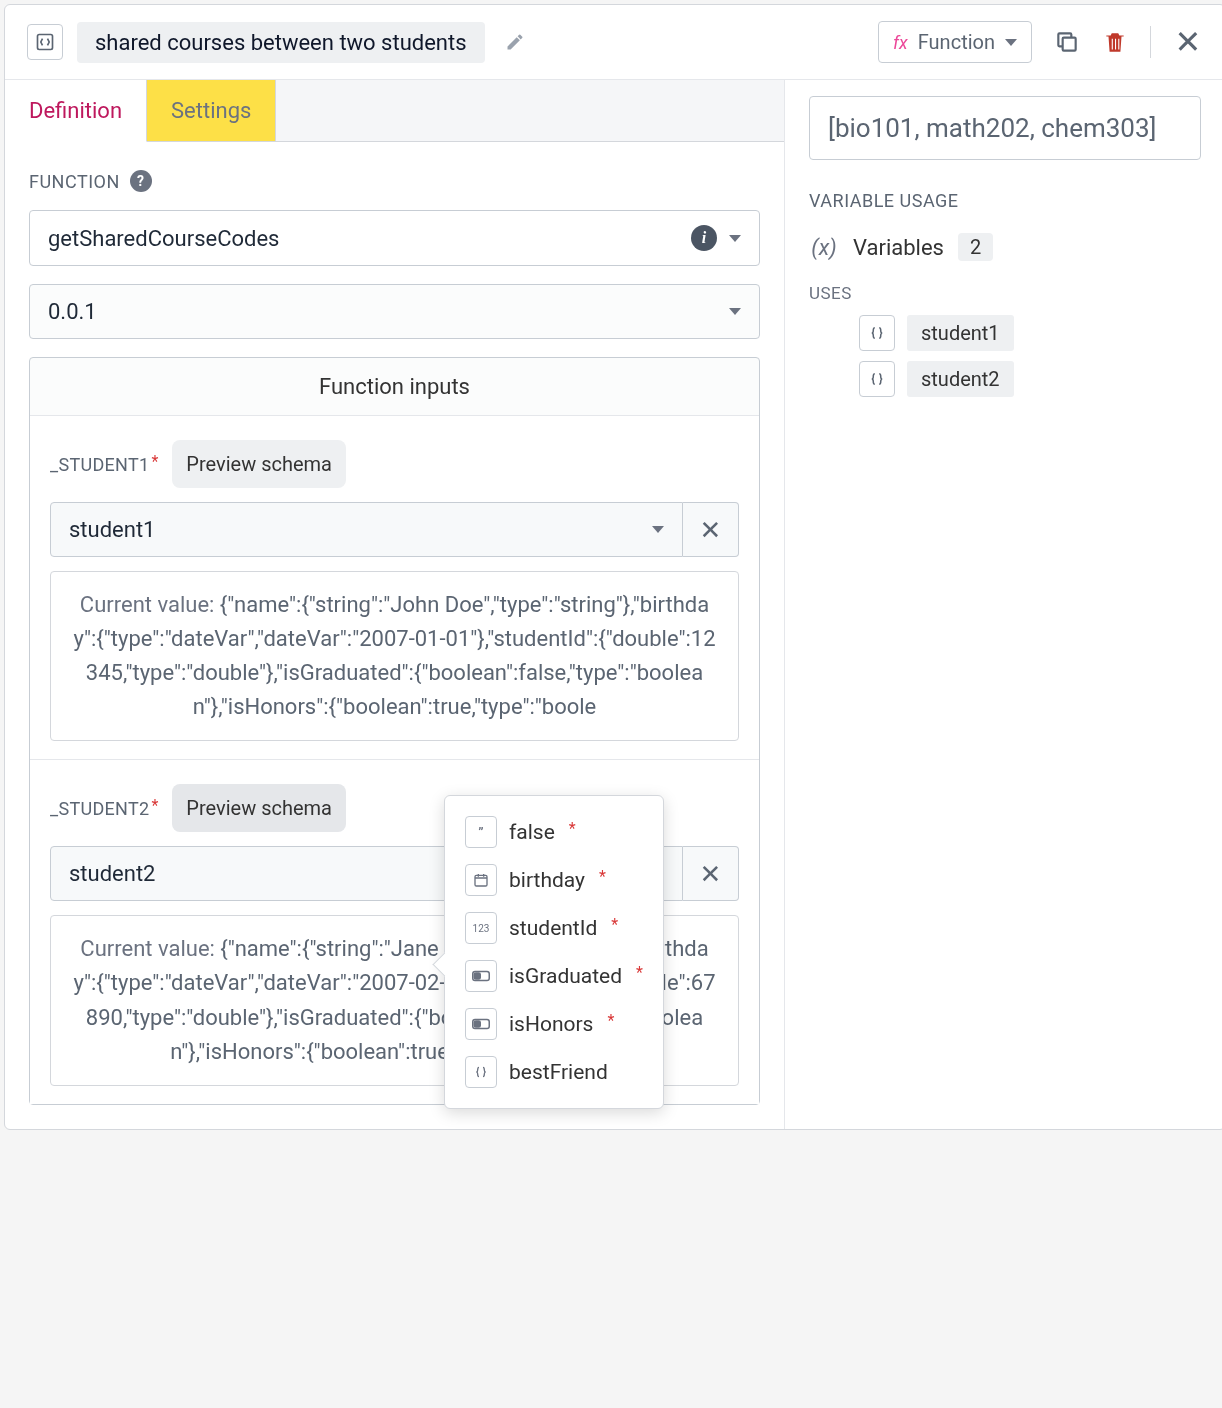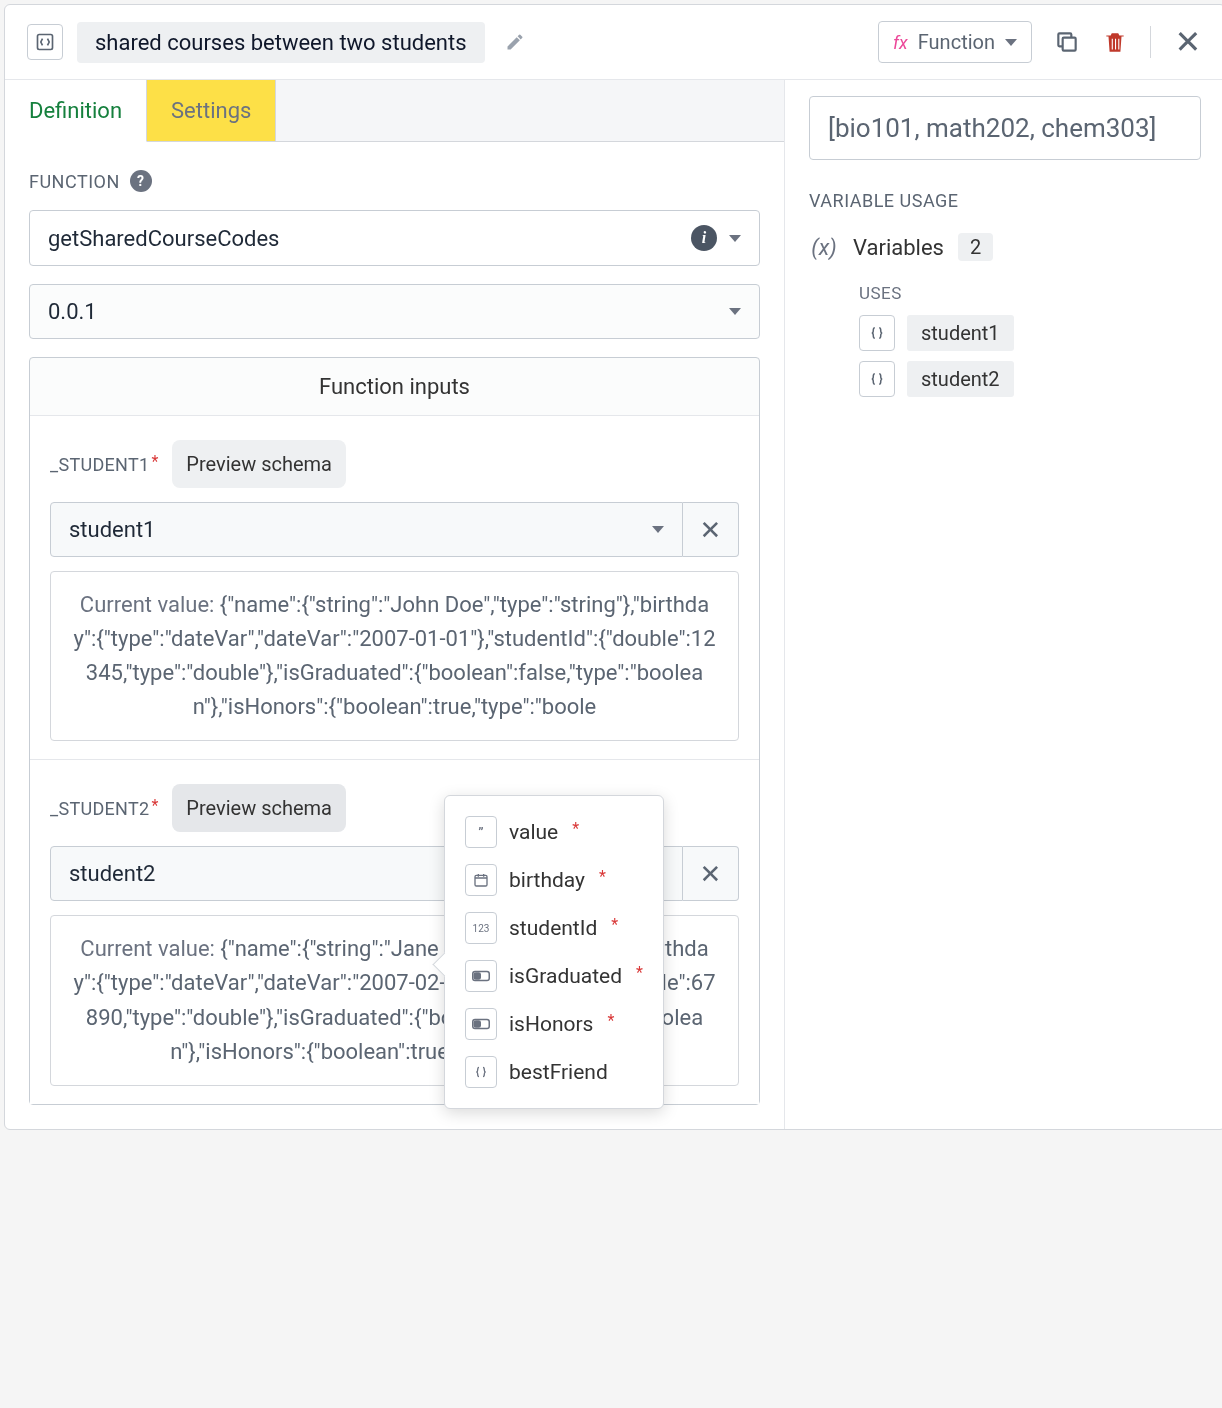--- a/index.html
+++ b/index.html
@@ -26,21 +26,21 @@
   .close-x { cursor: pointer; font-size: 32px; color: #5b6572; font-weight: 500; display: flex; align-items: center; justify-content: center; width: 30px; height: 30px; }
   
   
   .body { display: flex; }
   .left-col { flex: 1; border-right: 1px solid #e5e7eb; }
   .right-col { width: 440px; padding: 16px 24px; }
   
   
   .tabs { display: flex; border-bottom: 1px solid #d4d7dc; }
   .tab { padding: 18px 24px; font-size: 22px; color: #6b7280; background: #fde047; border-right: 1px solid #d4d7dc; border-bottom: 1px solid #d4d7dc; cursor: pointer; margin-bottom: -1px; }
-  .tab.active { background: #fff; color: #15803d; border-bottom: 1px solid #fff; }
+  .tab.active { background: #fff; color: #be185d; border-bottom: 1px solid #fff; }
   .tab-filler { flex: 1; background: #f5f6f8; border-bottom: 1px solid #d4d7dc; margin-bottom: -1px; }
   
   
   .content { padding: 28px 24px 24px; }
   .section-label { font-size: 18px; color: #5b6572; letter-spacing: 0.5px; display: flex; align-items: center; gap: 10px; margin-bottom: 18px; }
   .help-circle { width: 22px; height: 22px; border-radius: 50%; background: #6b7280; color: #fff; display: inline-flex; align-items: center; justify-content: center; font-size: 14px; font-weight: bold; cursor: pointer; }
   .select-row { border: 1px solid #c7cdd4; border-radius: 4px; padding: 14px 18px; display: flex; align-items: center; justify-content: space-between; font-size: 22px; margin-bottom: 18px; cursor: pointer; }
   .select-row.light { background: #fbfcfc; }
   .select-row .right { display: flex; align-items: center; gap: 12px; }
   .info-circle { width: 26px; height: 26px; border-radius: 50%; background: #4b5563; color: #fff; display: inline-flex; align-items: center; justify-content: center; font-size: 16px; font-style: italic; font-family: Georgia, serif; font-weight: bold; }
@@ -62,21 +62,21 @@
   .current-box { border: 1px solid #d4d7dc; border-radius: 4px; padding: 16px 18px; font-size: 22px; color: #5b6572; line-height: 1.55; word-break: break-all; }
   .cv-label { color: #6b7280; }
   
   
   .output-box { border: 1px solid #c7cdd4; border-radius: 4px; padding: 16px 18px; font-size: 26px; color: #5b6572; margin-bottom: 30px; }
   .vu-title { font-size: 18px; color: #5b6572; letter-spacing: 0.5px; margin-bottom: 22px; }
   .vars-head { display: flex; align-items: center; gap: 14px; margin-bottom: 22px; }
   .xvar-icon { font-style: italic; color: #6b7280; font-size: 22px; width: 30px; text-align: center; }
   .vars-label { font-size: 22px; color: #333; }
   .count-badge { background: #eef0f2; border-radius: 4px; padding: 2px 12px; font-size: 20px; color: #333; }
-  .uses-sub { font-size: 17px; color: #6b7280; letter-spacing: 0.5px; margin-left: 50px; margin-bottom: 12px; }
+  .uses-sub { font-size: 17px; color: #6b7280; letter-spacing: 0.5px; margin-bottom: 12px; }
   .use-row { display: flex; align-items: center; gap: 12px; margin-left: 50px; margin-bottom: 10px; }
   .type-box { border: 1px solid #c7cdd4; border-radius: 4px; width: 36px; height: 36px; display: flex; align-items: center; justify-content: center; background:#fff; }
   .type-box svg { width: 18px; height: 18px; }
   .use-chip { background: #eef0f2; border-radius: 3px; padding: 6px 14px; font-size: 20px; color: #333; }
   
   
   .popover { position: absolute; background: #fff; border: 1px solid #d4d7dc; border-radius: 6px; box-shadow: 0 4px 16px rgba(0,0,0,0.15); padding: 12px 10px; z-index: 100; }
   .popover::before { content: ""; position: absolute; left: -9px; top: 160px; width: 16px; height: 16px; background: #fff; border-left: 1px solid #d4d7dc; border-bottom: 1px solid #d4d7dc; transform: rotate(45deg); }
   .pop-item { display: flex; align-items: center; gap: 12px; padding: 8px 10px; font-size: 21px; color: #333; }
   .pop-icon { border: 1px solid #c7cdd4; border-radius: 4px; width: 32px; height: 32px; display: flex; align-items: center; justify-content: center; font-size: 13px; color: #6b7280; }
@@ -213,21 +213,21 @@
       </div>
     </div>
   </div>
 </div>
 
 <div class="popover" id="popover" style="left:444px; top:795px;">
 <div class="pop-item">
       <span class="pop-icon">
         <span style="font-weight:bold;">”</span>
       </span>
-      <span>value</span>
+      <span>false</span>
       <span class="req">*</span>
     </div>
     <div class="pop-item">
       <span class="pop-icon">
         <svg width="16" height="16" viewBox="0 0 24 24" fill="none" stroke="#6b7280" stroke-width="2">
           <rect x="3" y="5" width="18" height="16" rx="2"></rect>
           <path d="M3 9h18M8 3v4M16 3v4"></path>
         </svg>
       </span>
       <span>birthday</span>

